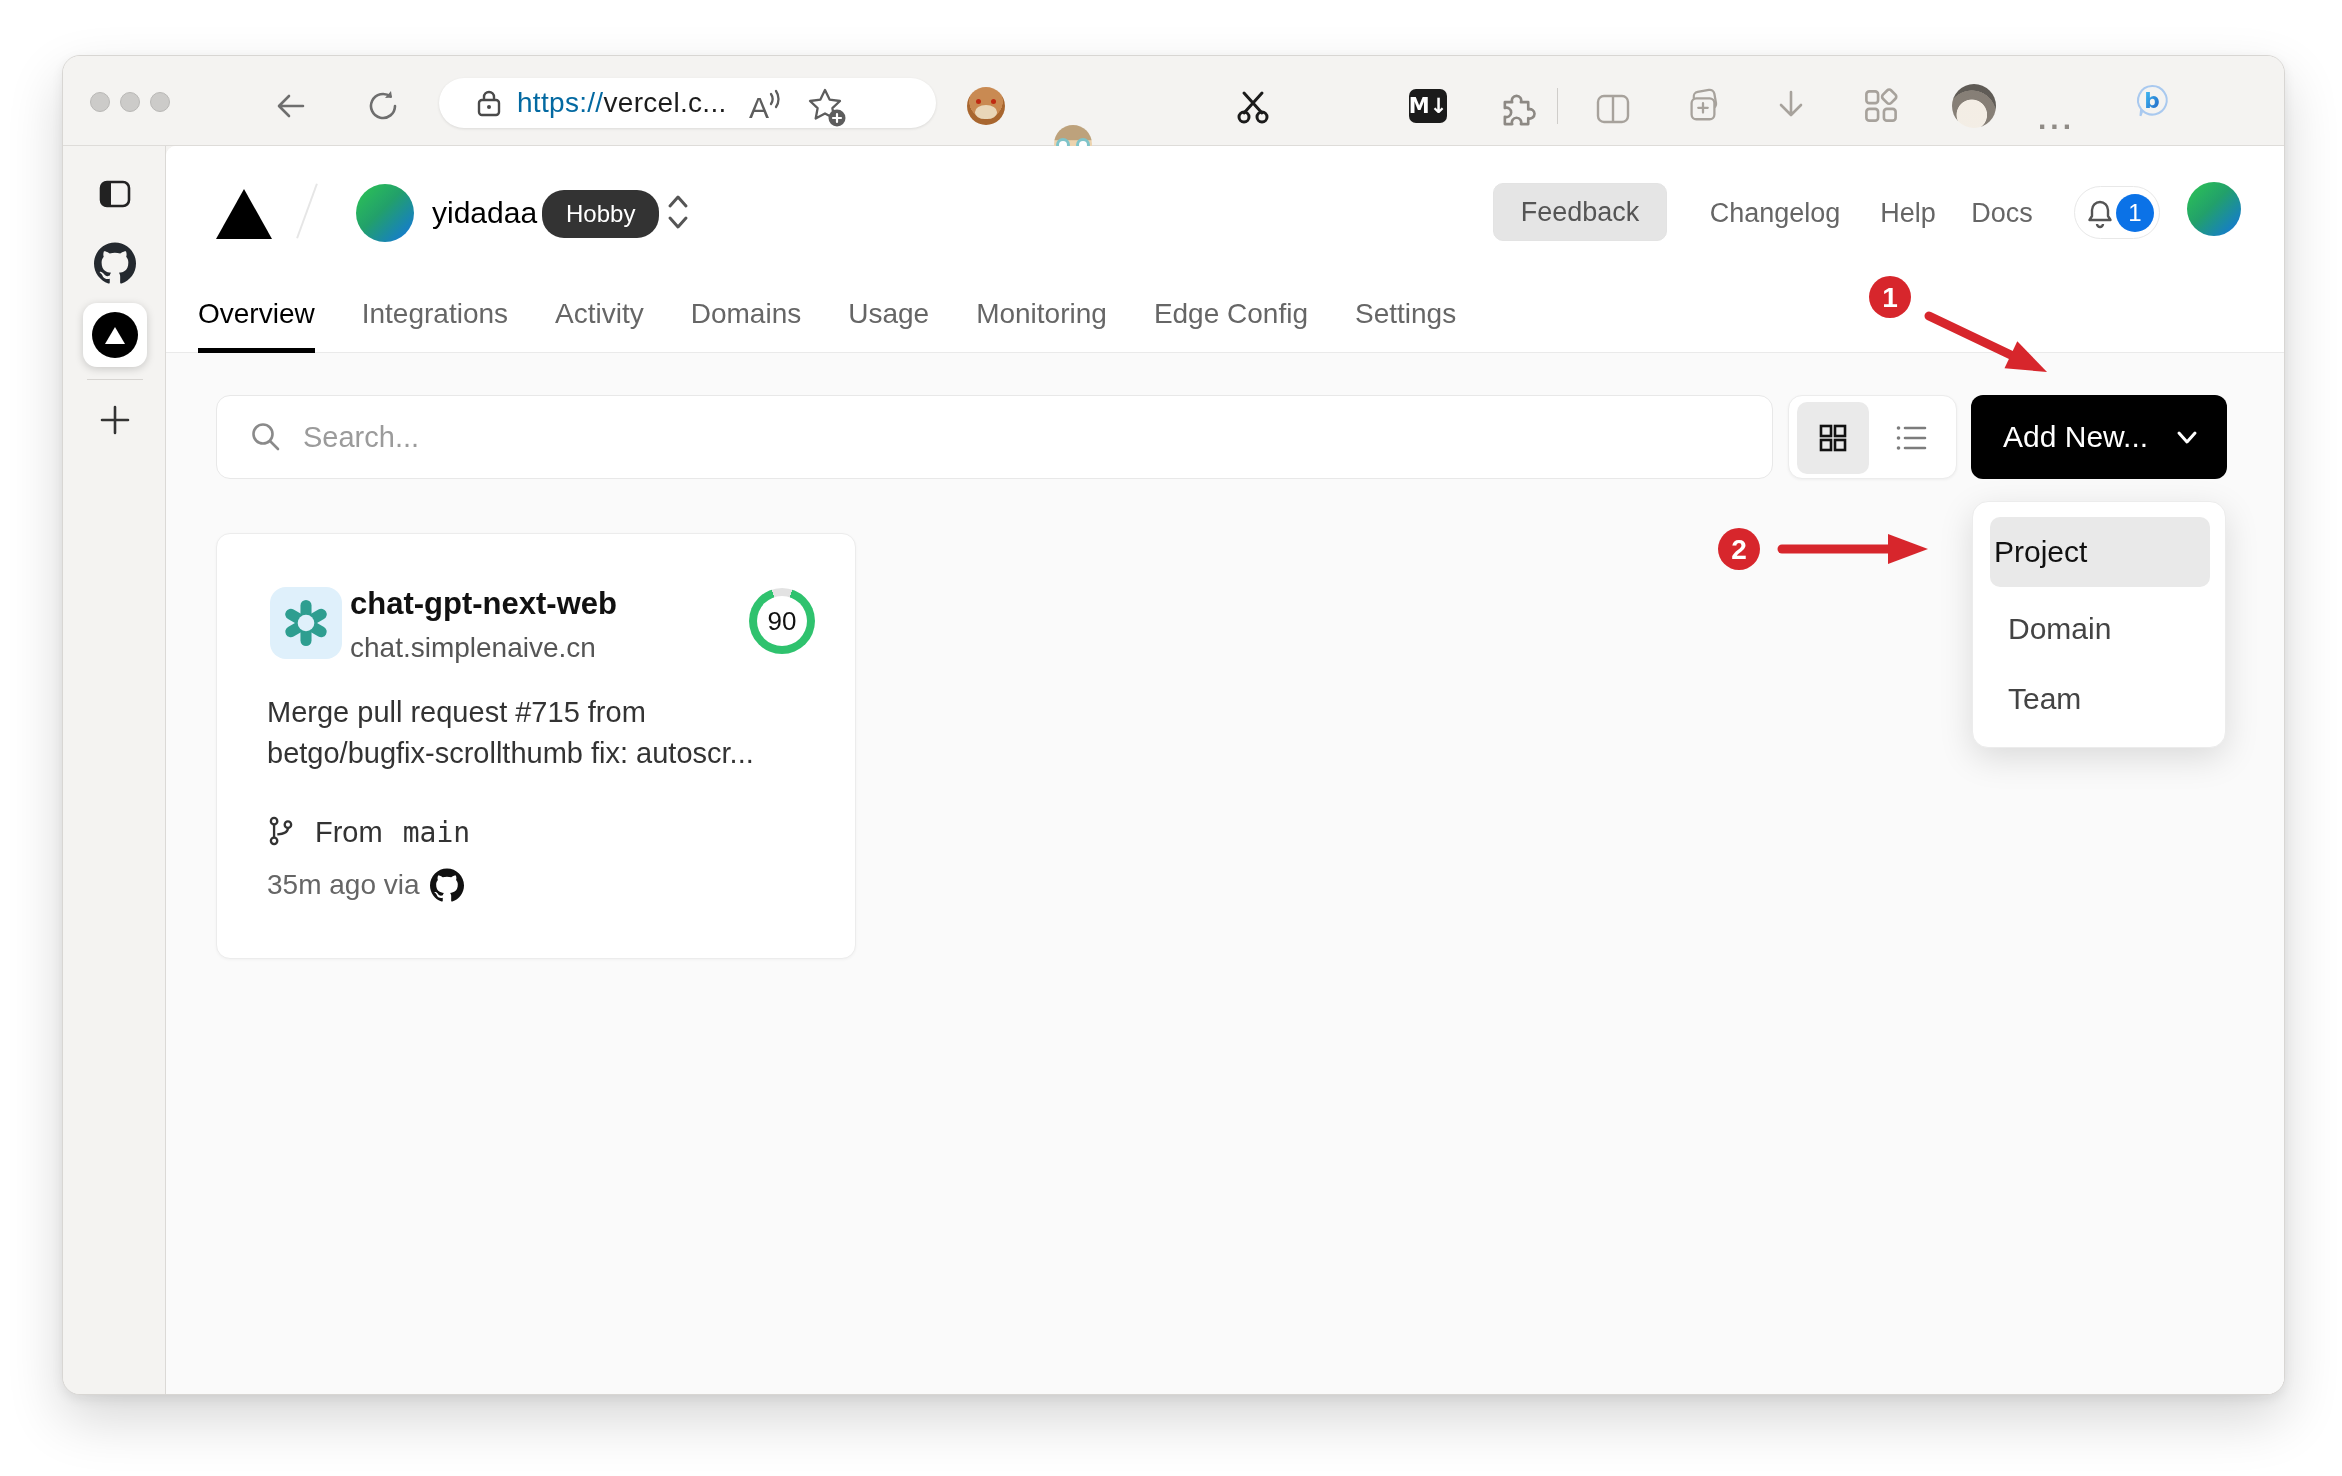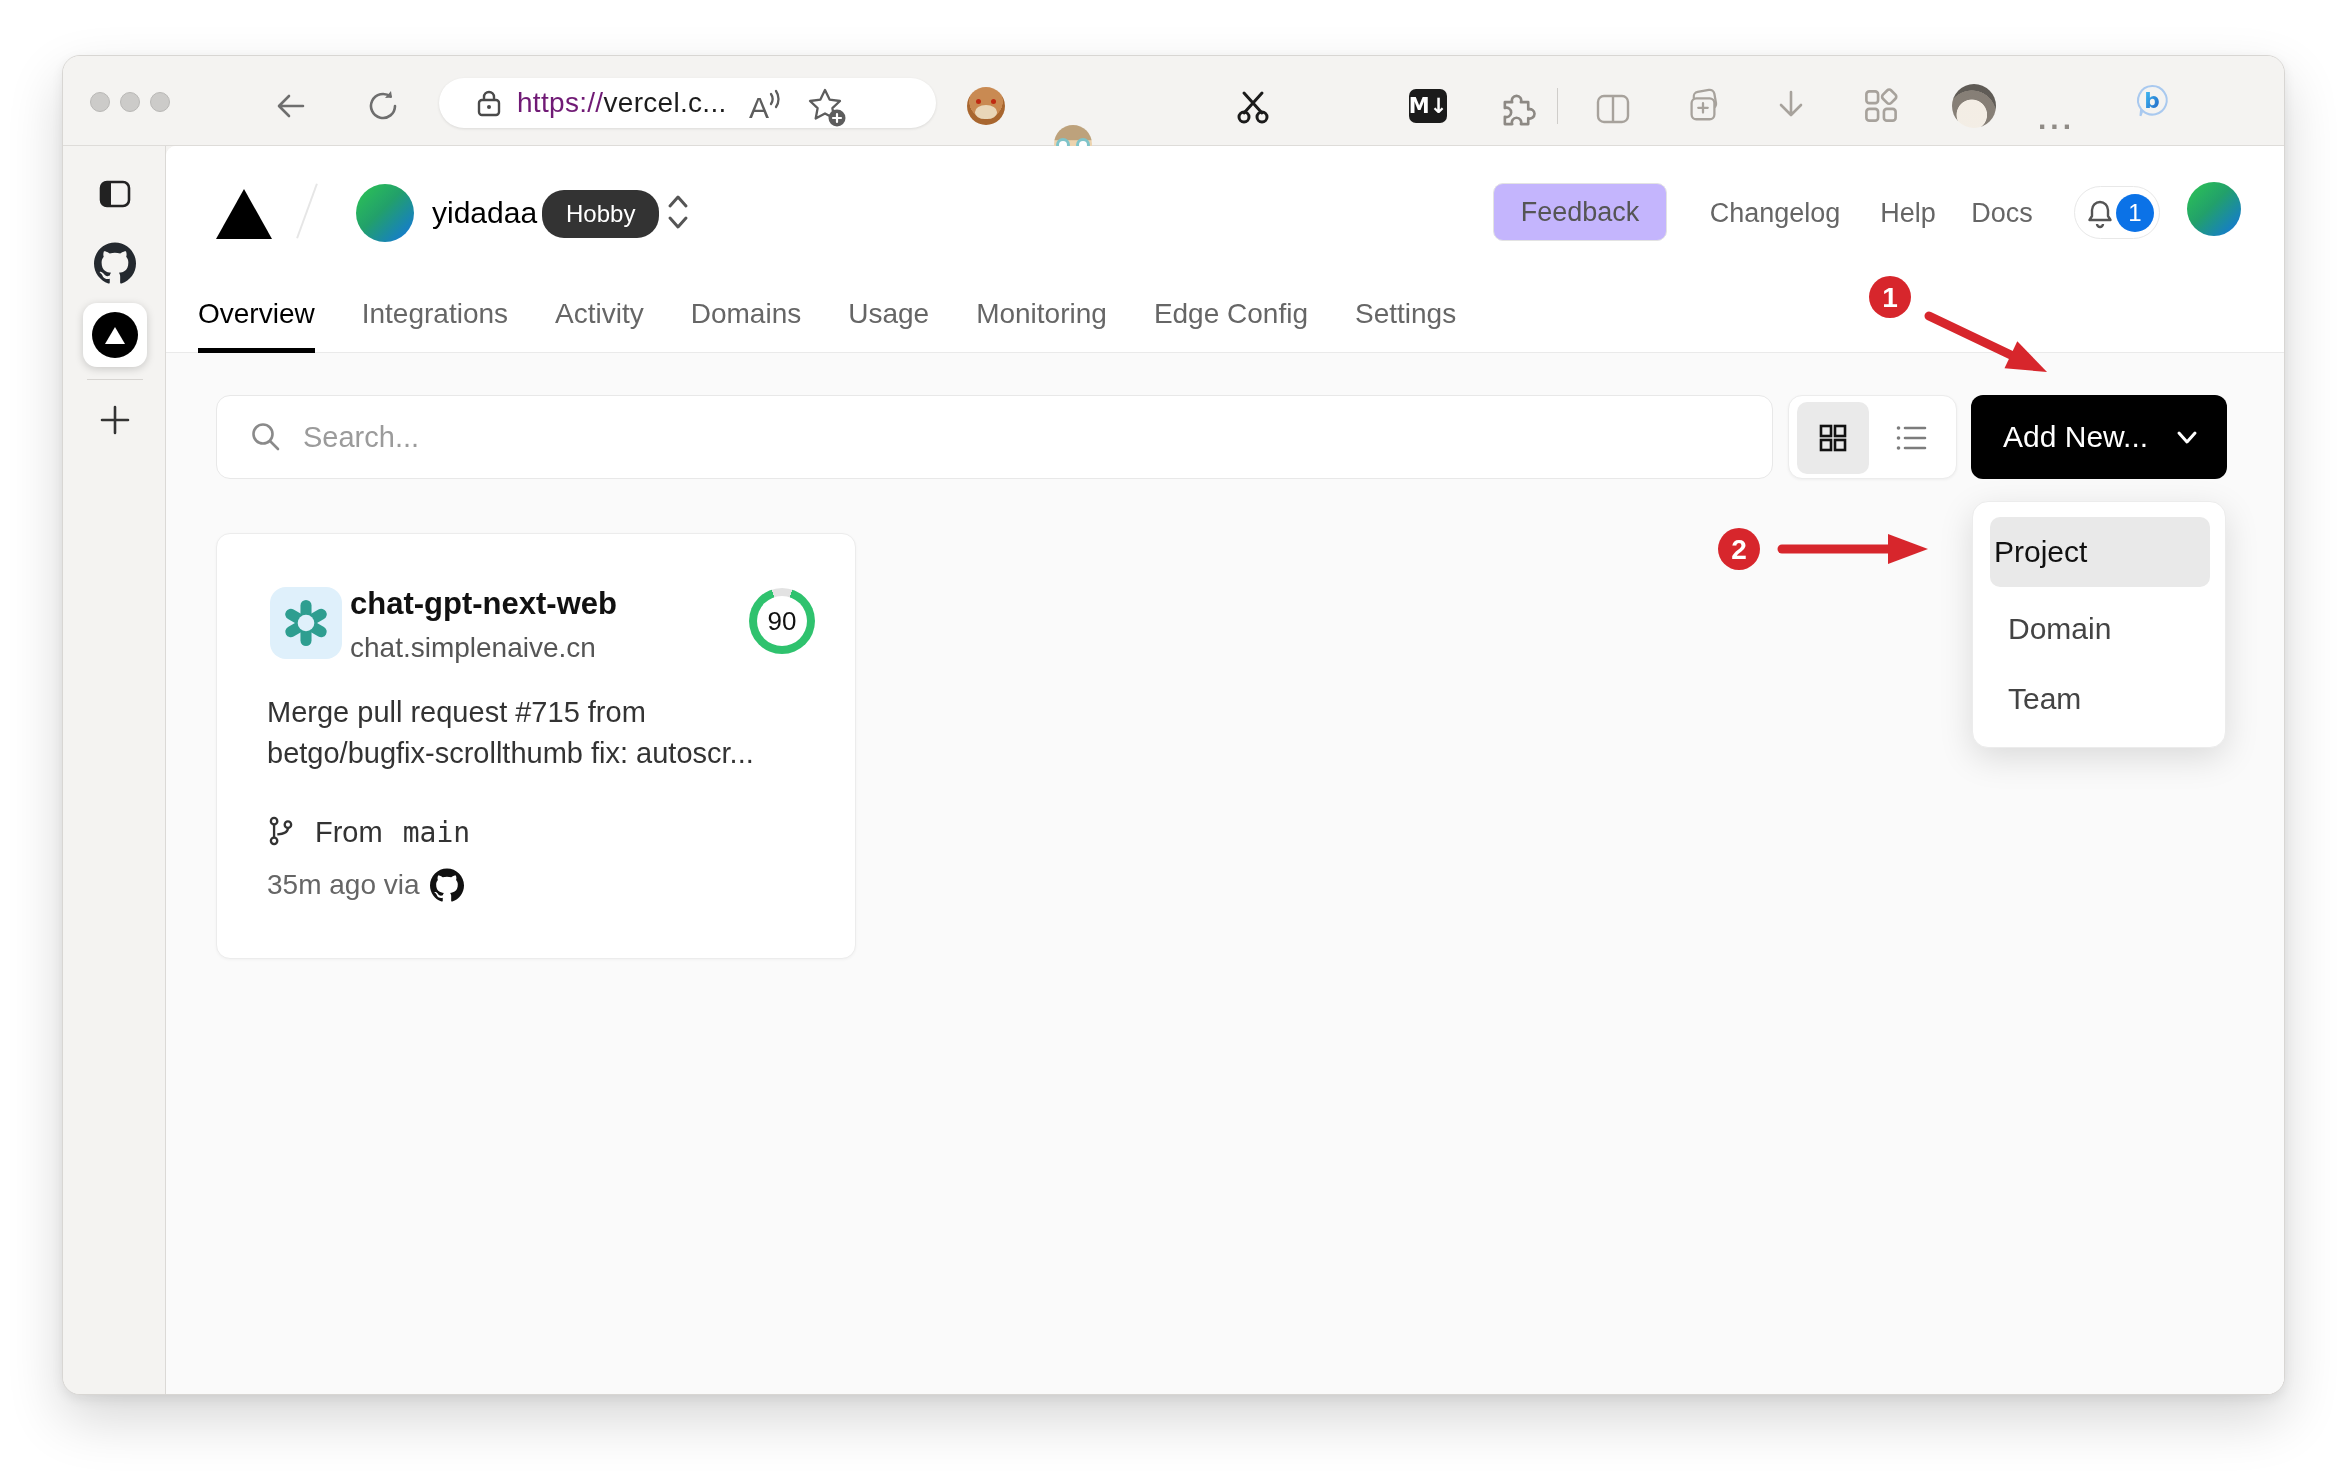--- a/index.html
+++ b/index.html
@@ -11,21 +11,21 @@
             background:#f4f3f1; border:1px solid #d8d6d3; border-radius:18px;
             box-shadow:0 24px 55px rgba(0,0,0,.16), 0 4px 12px rgba(0,0,0,.07); overflow:hidden; }
 
   
   .toolbar { position:absolute; left:0; top:0; width:100%; height:90px; background:#f4f3f1; border-bottom:1px solid #dedcd9; }
   .tl { position:absolute; top:36px; width:20px; height:20px; border-radius:50%; background:#cccbc9; border:1px solid #b9b8b6; }
   .icon-btn { position:absolute; color:#6e6e6e; }
   .url-pill { position:absolute; left:376px; top:22px; width:497px; height:50px; background:#fff; border-radius:25px;
               box-shadow:0 1px 3px rgba(0,0,0,.10); display:flex; align-items:center; }
   .url-text { font-size:28px; margin-left:16px; letter-spacing:.3px; }
-  .url-scheme { color:#701a75; }
+  .url-scheme { color:#0369a1; }
   .url-host { color:#1c1c1c; font-weight:500; }
 
   .ext { position:absolute; top:31px; width:38px; height:38px; }
   .ext-round { border-radius:50%; position:relative; }
   .monkey { background:radial-gradient(circle at 50% 38%, #c98a52 0 55%, #a8662f 56%); }
   .monkey .grin { position:absolute; left:8px; bottom:6px; width:22px; height:14px; background:#e9d6b8; border-radius:50% 50% 45% 45%; }
   .monkey .eye { position:absolute; top:12px; width:5px; height:5px; border-radius:50%; background:#c02a12; }
   .face { background:linear-gradient(#bda27c 0 40%, #ecd3ae 41%); }
   .face .glass { position:absolute; top:13px; width:14px; height:14px; background:#fff; border:3px solid #7fc4c9; border-radius:50%; }
   .proxy { background:#92c6ec; }
@@ -52,21 +52,21 @@
   
   .vheader { position:absolute; left:0; top:0; width:100%; height:130px; background:#fff; }
   .vh-slash { position:absolute; left:140px; top:36px; width:2px; height:58px; background:#e6e6e6; transform:rotate(20deg); }
   .vh-avatar { position:absolute; left:190px; top:38px; width:58px; height:58px; border-radius:50%;
                background:linear-gradient(135deg,#2dc653 0%, #22a06b 45%, #1273e6 100%); }
   .vh-name { position:absolute; left:266px; top:50px; font-size:30px; font-weight:500; color:#000; }
   .vh-badge { position:absolute; left:376px; top:44px; height:48px; padding:0 24px; background:#333; color:#fff;
               font-size:24px; border-radius:22px; display:flex; align-items:center; }
   .vh-link { position:absolute; top:52px; font-size:27px; color:#666; text-align:center; }
   .vh-feedback { position:absolute; left:1327px; top:37px; width:174px; height:58px; border:1px solid #e3e3e3; border-radius:10px;
-                 color:#555; font-size:27px; display:flex; align-items:center; justify-content:center; background:#c4b5fd; }
+                 color:#555; font-size:27px; display:flex; align-items:center; justify-content:center; background:#e5e5e5; }
   .bell-pill { position:absolute; left:1908px; top:40px; width:86px; height:53px; border:1px solid #e8e8e8; border-radius:27px; background:#fff; }
   .bell-badge { position:absolute; right:5px; top:7px; width:38px; height:38px; border-radius:50%; background:#0b72e7; color:#fff;
                 font-size:24px; display:flex; align-items:center; justify-content:center; }
   .vh-avatar2 { position:absolute; left:2021px; top:36px; width:54px; height:54px; border-radius:50%;
                 background:linear-gradient(135deg,#2dc653 0%, #22a06b 45%, #1273e6 100%); }
 
   
   .vtabs { position:absolute; left:0; top:130px; width:100%; height:77px; border-bottom:1px solid #eaeaea; background:#fff;
            display:flex; align-items:stretch; padding-left:32px; gap:47px; }
   .vtab { font-size:28px; color:#666; display:flex; align-items:center; position:relative; cursor:pointer; }

